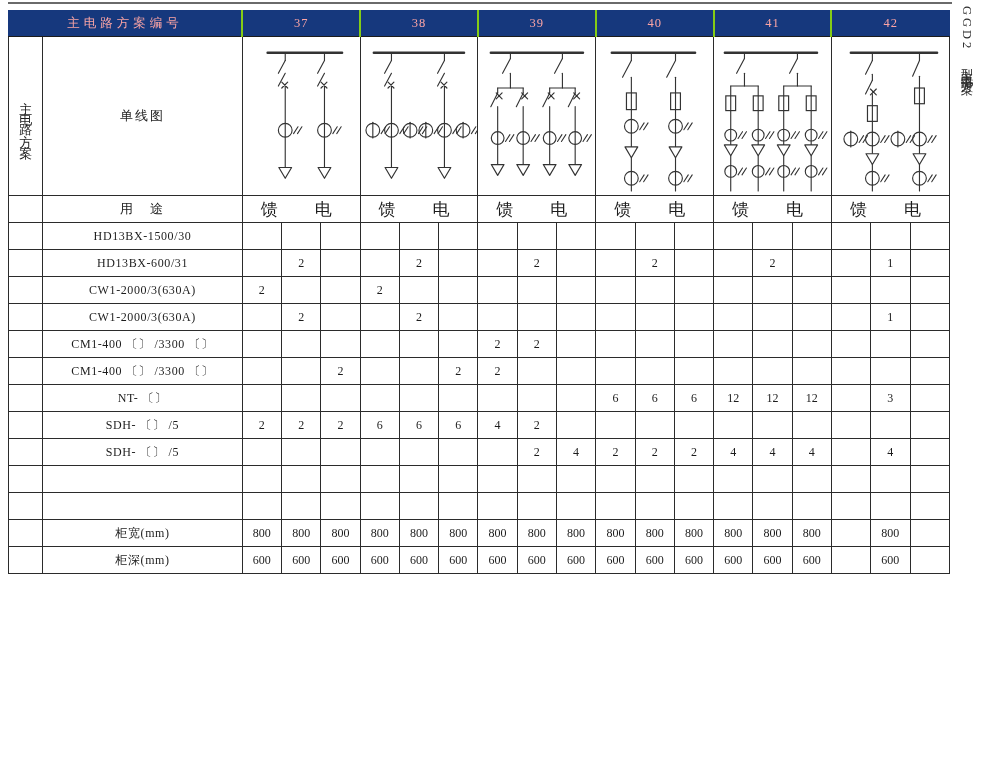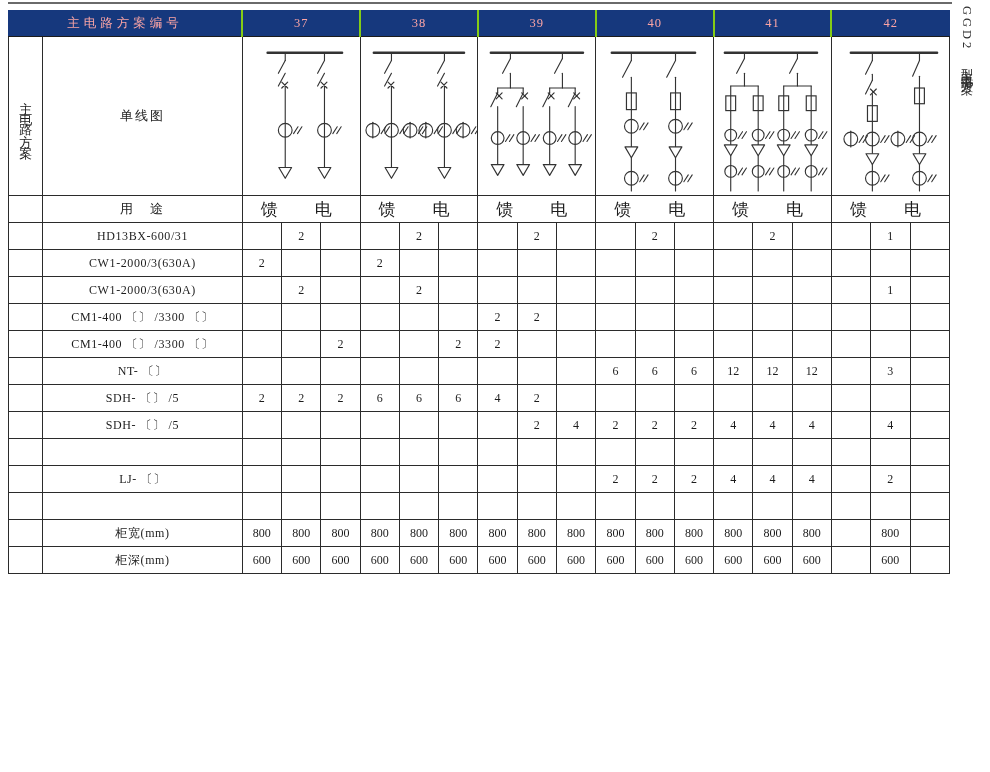--- a/index.html
+++ b/index.html
@@ -289,20 +289,42 @@
         <td class="rlabel">用　途</td>
         <td class="val cjk" colspan="3">馈　电</td>
         <td class="val cjk" colspan="3">馈　电</td>
         <td class="val cjk" colspan="3">馈　电</td>
         <td class="val cjk" colspan="3">馈　电</td>
         <td class="val cjk" colspan="3">馈　电</td>
         <td class="val cjk" colspan="3">馈　电</td>
       </tr>
       <tr class="r-std">
         <td></td>
+        <td class="rlabel code">HD13BX-1500/30</td>
+        <td class="val"></td>
+        <td class="val"></td>
+        <td class="val"></td>
+        <td class="val"></td>
+        <td class="val"></td>
+        <td class="val"></td>
+        <td class="val"></td>
+        <td class="val"></td>
+        <td class="val"></td>
+        <td class="val"></td>
+        <td class="val"></td>
+        <td class="val"></td>
+        <td class="val"></td>
+        <td class="val"></td>
+        <td class="val"></td>
+        <td class="val"></td>
+        <td class="val"></td>
+        <td class="val"></td>
+      </tr>
+      <tr class="r-std">
+        <td></td>
         <td class="rlabel code">HD13BX-600/31</td>
         <td class="val"></td>
         <td class="val">2</td>
         <td class="val"></td>
         <td class="val"></td>
         <td class="val">2</td>
         <td class="val"></td>
         <td class="val"></td>
         <td class="val">2</td>
         <td class="val"></td>
@@ -487,42 +509,20 @@
         <td class="val"></td>
         <td class="val"></td>
         <td class="val"></td>
         <td class="val"></td>
         <td class="val"></td>
         <td class="val"></td>
         <td class="val"></td>
       </tr>
       <tr class="r-std">
         <td></td>
-        <td class="rlabel code">LJ- 〔〕</td>
-        <td class="val"></td>
-        <td class="val"></td>
-        <td class="val"></td>
-        <td class="val"></td>
-        <td class="val"></td>
-        <td class="val"></td>
-        <td class="val"></td>
-        <td class="val"></td>
-        <td class="val"></td>
-        <td class="val">2</td>
-        <td class="val">2</td>
-        <td class="val">2</td>
-        <td class="val">4</td>
-        <td class="val">4</td>
-        <td class="val">4</td>
-        <td class="val"></td>
-        <td class="val">2</td>
-        <td class="val"></td>
-      </tr>
-      <tr class="r-std">
-        <td></td>
         <td class="rlabel code"></td>
         <td class="val"></td>
         <td class="val"></td>
         <td class="val"></td>
         <td class="val"></td>
         <td class="val"></td>
         <td class="val"></td>
         <td class="val"></td>
         <td class="val"></td>
         <td class="val"></td>

